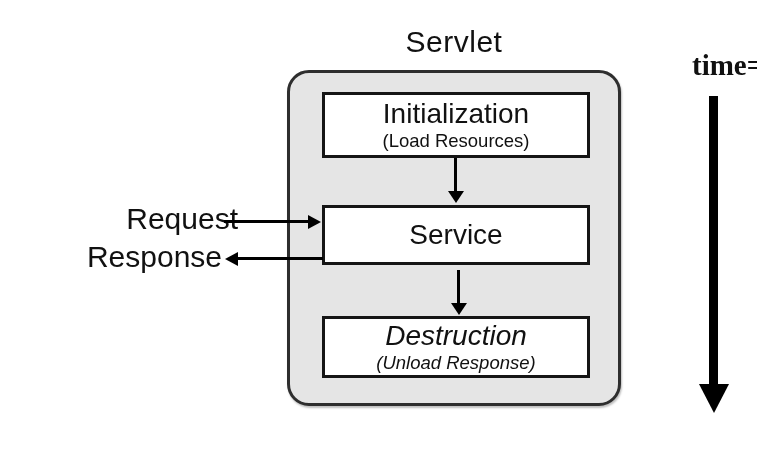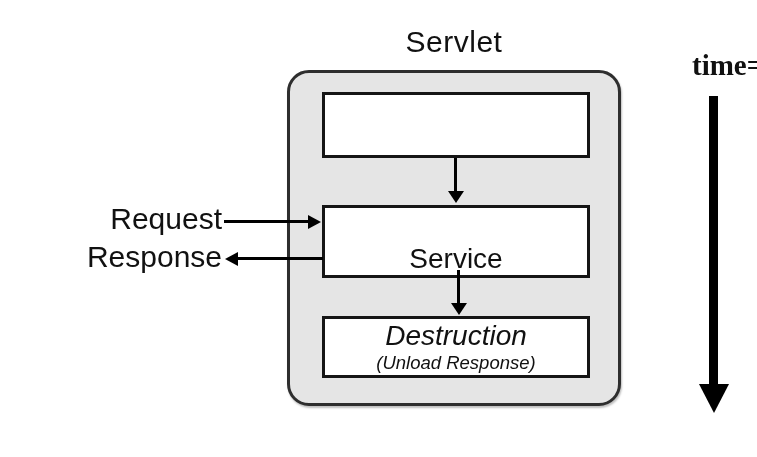--- a/index.html
+++ b/index.html
@@ -37,21 +37,21 @@
   .stage {
     position: absolute;
     left: 322px; width: 268px;
     background: var(--box-fill);
     border: 3px solid var(--box-border);
     display: flex; flex-direction: column;
     align-items: center; justify-content: center;
     z-index: 2;
   }
   .stage-init  { top: 92px;  height: 66px; }
-  .stage-serv  { top: 205px; height: 73px; justify-content: flex-end; }
+  .stage-serv  { top: 205px; height: 60px; }
   .stage-destr { top: 316px; height: 62px; font-style: italic; }
   .stage-name   { font-size: 28px; line-height: 1.1; }
   .stage-detail { font-size: 18.5px; line-height: 1.15; }
 
   
   .down-arrow {
     position: absolute;
     width: 3px; background: var(--arrow);
     z-index: 2;
   }
@@ -94,21 +94,21 @@
   .req-line  { left: 224px; top: 220px; width: 84px; }
   .resp-line { left: 238px; top: 257px; width: 85px; }
 
   .io-label {
     position: absolute;
     font-size: 30px;
     text-align: right;
     z-index: 3;
     white-space: nowrap;
   }
-  .req-label  { left: 88px; top: 202px; width: 134px; }
+  .req-label  { left: 104px; top: 202px; width: 134px; }
   .resp-label { left: 75px; top: 240px; width: 147px; }
 
   
   .time-label {
     position: absolute;
     left: 692px; top: 49px;
     font-family: "Liberation Serif", serif;
     font-weight: bold;
     font-size: 29px;
     white-space: nowrap;
@@ -132,20 +132,22 @@
 </head>
 <body>
 
 <div>
 
   <div class="title">Servlet</div>
 
   <div class="container-frame"></div>
 
   <div class="stage stage-init">
+    <div class="stage-name">Initialization</div>
+    <div class="stage-detail">(Load Resources)</div>
   </div>
 
   <div class="down-arrow flow-1"></div>
 
   <div class="stage stage-serv">
     <div class="stage-name">Service</div>
   </div>
 
   <div class="down-arrow flow-2"></div>
 

